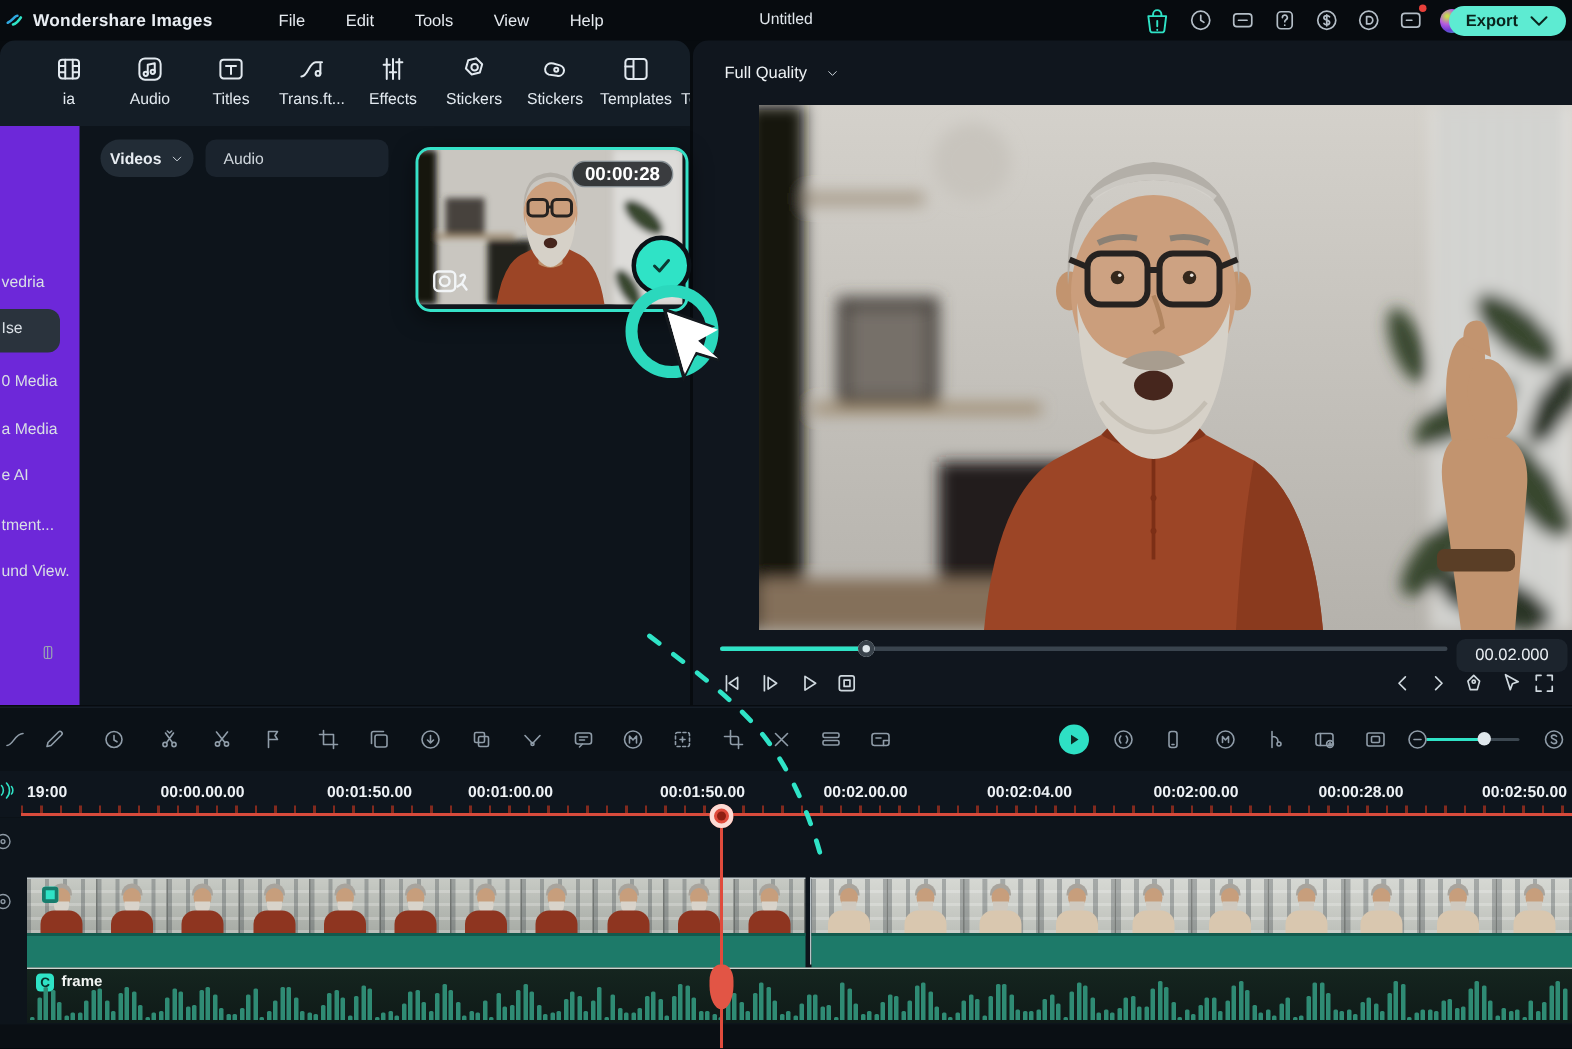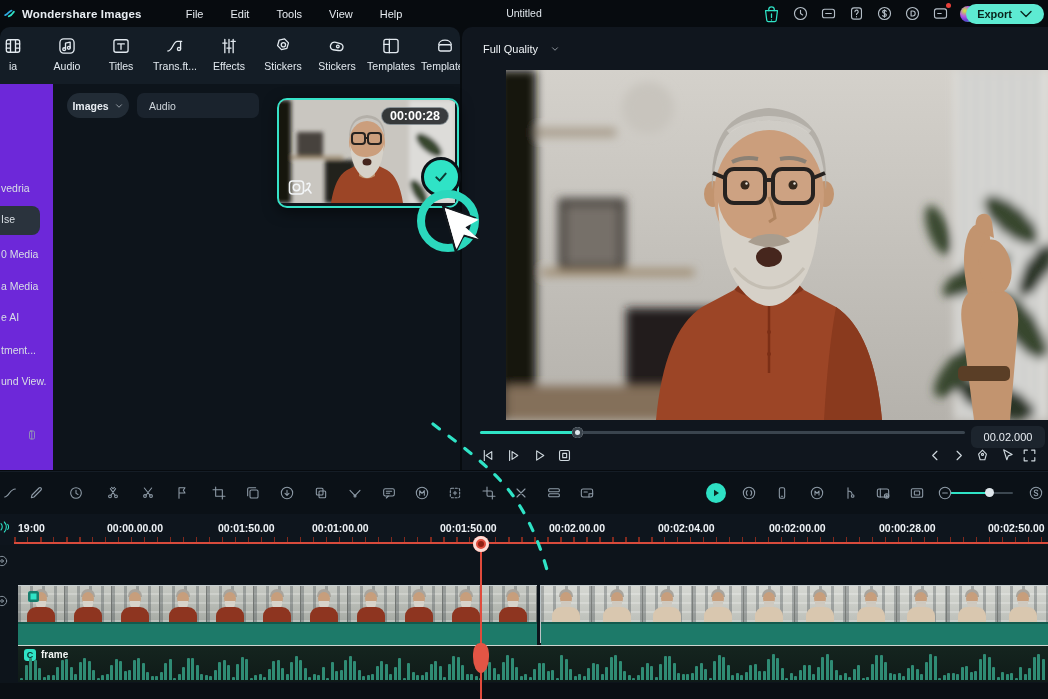--- a/index.html
+++ b/index.html
@@ -18,21 +18,21 @@
   .hdr-icons .hicon.reddot::after{content:"";position:absolute;right:-2px;top:-2px;width:5px;height:5px;border-radius:50%;background:#e8403a;}
   .avatar{width:16px;height:16px;border-radius:50%;background:radial-gradient(circle at 30% 30%,#c9e04a 4%,#b45ae0 35%,#6a3fd4 60%,#2bd4c2 100%);}
   .export-btn{position:absolute;right:4px;top:4px;height:20px;padding:0 8px 0 11px;border:none;border-radius:11px;
        background:#5debd2;color:#0a241d;font-size:11px;font-weight:bold;display:flex;align-items:center;gap:4px;cursor:pointer;font-family:inherit;}
   .export-btn svg{width:10px;height:10px;color:#0a241d;}
   
   svg.ic{display:block;width:100%;height:100%;}
   svg.ic *{stroke:currentColor;fill:none;stroke-width:1.6;stroke-linecap:round;stroke-linejoin:round;}
   
   .left-panel{position:absolute;left:0;top:27px;width:460px;height:443px;background:#141d26;border-radius:10px 10px 0 0;overflow:hidden;}
-  .tabsbar{position:absolute;left:0;top:0;width:100%;height:57px;display:flex;align-items:flex-start;padding-top:9px;box-sizing:border-box;}
+  .tabsbar{position:absolute;left:0;top:0;width:100%;height:57px;display:flex;align-items:flex-start;padding-top:9px;box-sizing:border-box;padding-left:33px;}
   .tab{display:flex;flex-direction:column;align-items:center;gap:4px;padding:0 7px;min-width:40px;cursor:pointer;}
   .tab .ticon{width:20px;height:20px;color:#e2e9ef;}
   .tab .tlabel{font-size:10.5px;color:#e2e9ef;white-space:nowrap;}
   .tab.cut{margin-left:-14px;}
   
   .workspace{position:absolute;left:0;top:57px;right:0;bottom:0;background:#0d141b;}
   .sidebar{position:absolute;left:0;top:0;width:53px;height:100%;background:#6d28d9;overflow:hidden;}
   .side-item{position:absolute;left:1px;font-size:10.5px;color:#d9dfe5;white-space:nowrap;cursor:pointer;}
   .side-sel{position:absolute;left:-18px;width:58px;height:29px;background:#2a333d;border-radius:8px;}
   .collapse{position:absolute;left:26px;top:343px;width:12px;height:16px;color:#9aa6b1;cursor:pointer;}
@@ -296,21 +296,21 @@
           <div class="side-item" style="top: 260px; text-align: center;">tment...</div>
           <div class="side-item" style="top: 291px;">und View.</div>
         </aside>
       <span class="collapse">
         <svg class="ic" viewBox="0 0 24 24">
             <rect x="7" y="4" width="10" height="16" rx="2.5"></rect>
             <path d="M11.5 4v16"></path>
           </svg>
       </span>
       <div class="media-dd">
-        <span>Images</span>
+        <span>Videos</span>
         <svg class="ic" viewBox="0 0 24 24">
             <path d="M6 9l6 6 6-6" stroke-width="2.6"></path>
           </svg>
       </div>
       <div class="search-field">
         <span>Audio</span>
       </div>
 
     </div>
   </section>

